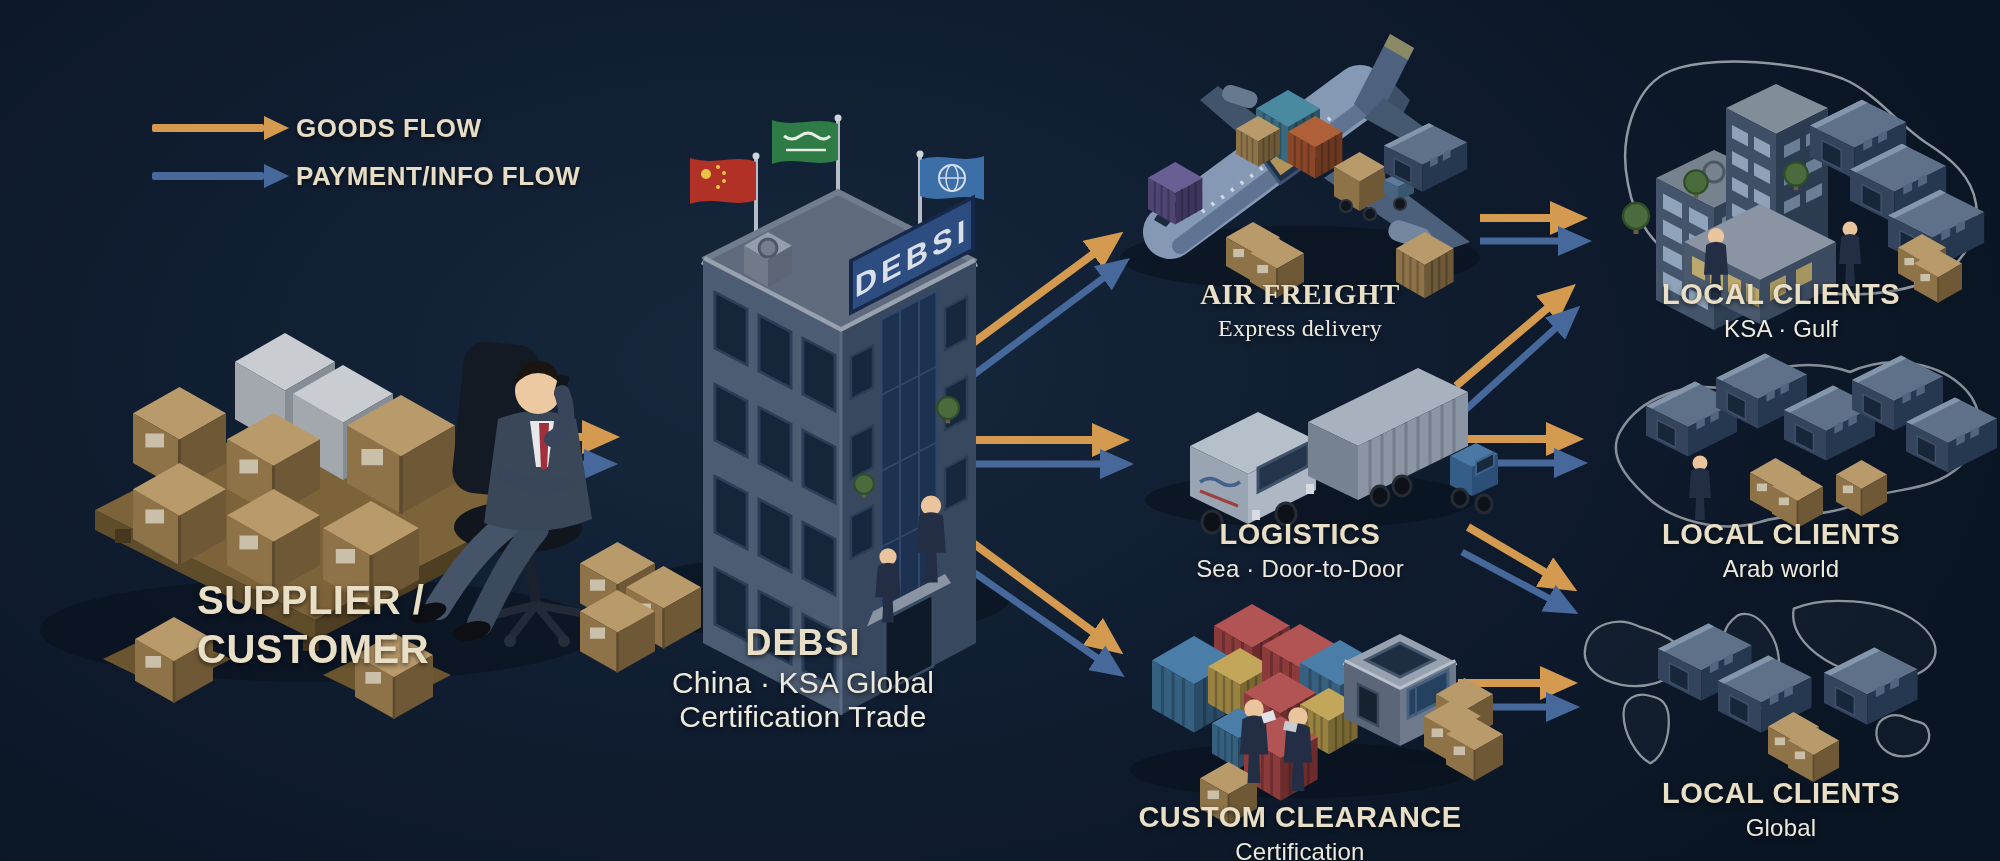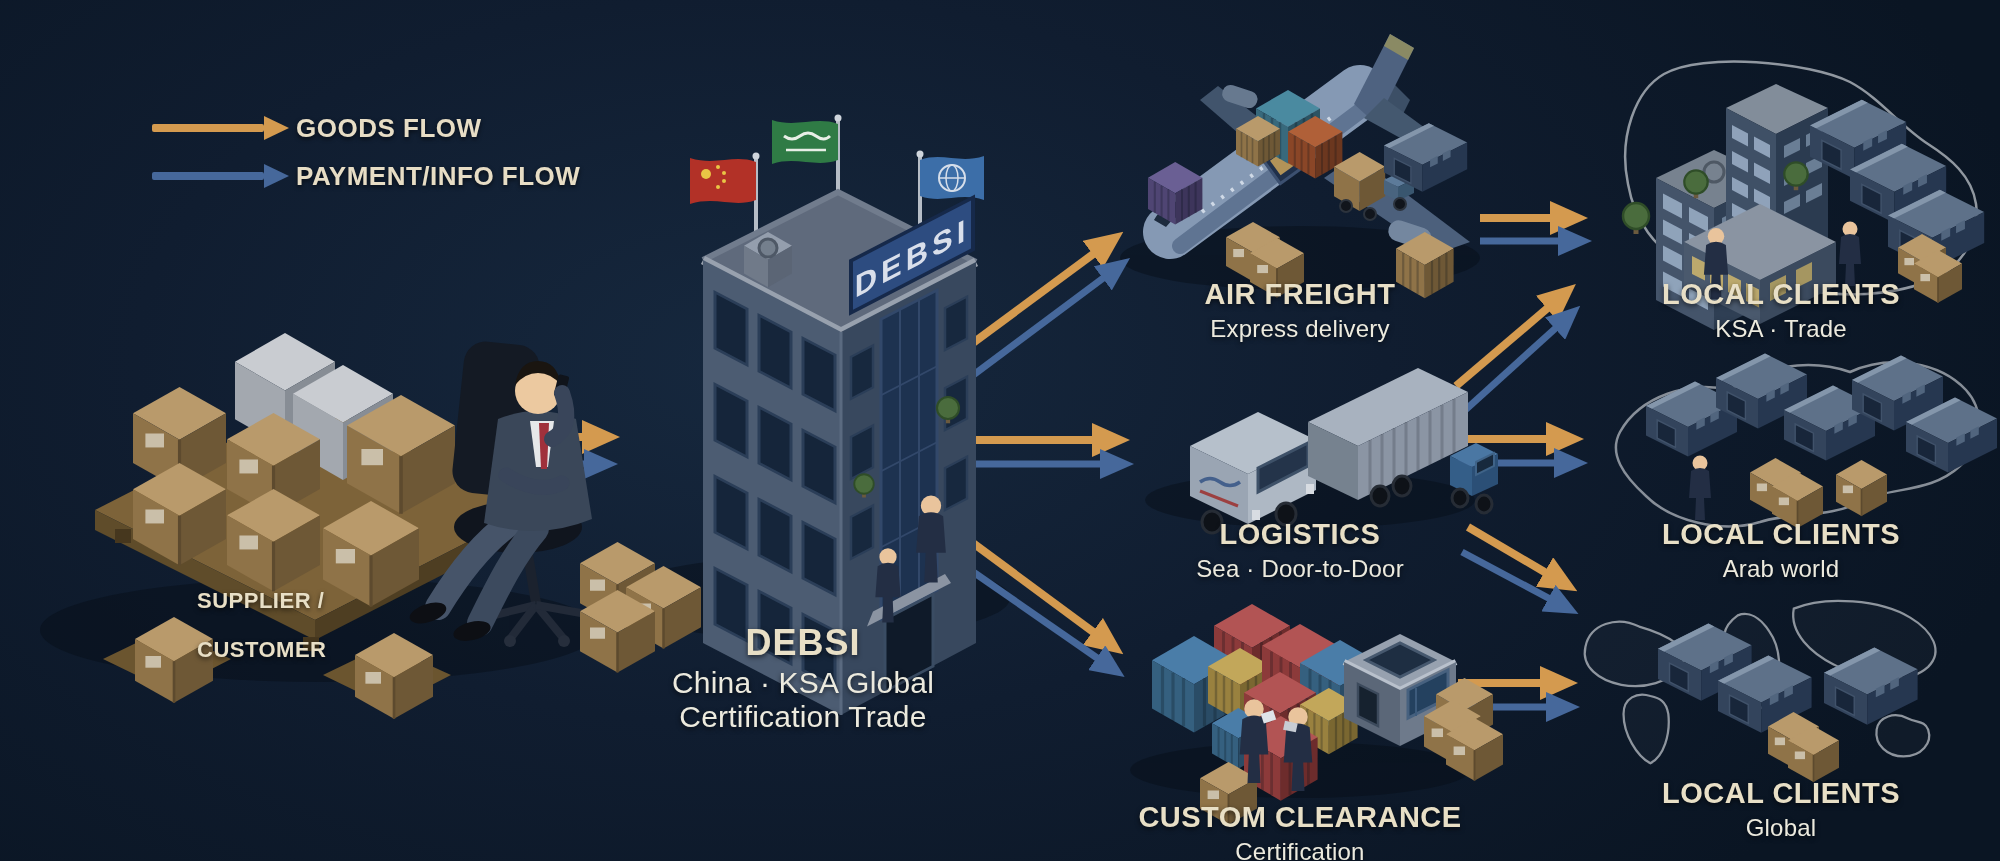--- a/index.html
+++ b/index.html
@@ -28,21 +28,21 @@
   .legend-arrow.info{background:#46689b;color:#46689b}
   .legend-arrow::after{content:"";position:absolute;right:-25px;top:-8px;
     border-left:25px solid currentColor;border-top:12px solid transparent;border-bottom:12px solid transparent;}
   .legend-label{margin-left:32px;font-size:26px;font-weight:700;letter-spacing:.5px;color:#e7ddc5;
     text-shadow:0 2px 4px rgba(0,0,0,.6);}
   
   .nlabel{position:absolute;color:#e8dfc6;text-shadow:0 2px 5px rgba(0,0,0,.6);}
   .center{transform:translateX(-50%);text-align:center;}
   .ntitle{font-weight:700;font-size:29px;letter-spacing:.5px;line-height:37px;color:#e8dfc6;white-space:nowrap;}
   .nsub{font-size:24px;line-height:31px;color:#eceade;font-weight:400;letter-spacing:.2px;white-space:nowrap;}
-  .supplier-label .ntitle{font-size:22px;line-height:49px;}
+  .supplier-label .ntitle{font-size:40px;line-height:49px;}
   .debsi-label .ntitle{font-size:36px;line-height:46px;letter-spacing:1px;}
   .debsi-label .nsub{font-size:30px;line-height:34px;}
   .sign-text{font-family:"Liberation Sans","DejaVu Sans",sans-serif;font-weight:700;font-size:31px;letter-spacing:4px;fill:#d9dfeb;}
 </style>
 </head>
 <body>
 
 <div class="canvas">
 
 <svg width="2000" height="861" viewBox="0 0 2000 861">
@@ -499,38 +499,38 @@
     <div class="ntitle">SUPPLIER /</div>
     <div class="ntitle">CUSTOMER</div>
   </div>
 
   <div class="nlabel center debsi-label" style="left:803px;top:620px;">
     <div class="ntitle">DEBSI</div>
     <div class="nsub">China · KSA Global</div>
     <div class="nsub">Certification Trade</div>
   </div>
 
-  <div class="nlabel center" style="left:1300px;top:276px;">
+  <div class="nlabel center" style="left:1300px;top:276px;font-family:Liberation Serif, serif;">
     <div class="ntitle">AIR FREIGHT</div>
     <div class="nsub">Express delivery</div>
   </div>
 
   <div class="nlabel center" style="left:1300px;top:516px;">
     <div class="ntitle">LOGISTICS</div>
     <div class="nsub">Sea · Door-to-Door</div>
   </div>
 
   <div class="nlabel center" style="left:1300px;top:799px;">
     <div class="ntitle">CUSTOM CLEARANCE</div>
     <div class="nsub">Certification</div>
   </div>
 
   <div class="nlabel center" style="left:1781px;top:276px;">
     <div class="ntitle">LOCAL CLIENTS</div>
-    <div class="nsub">KSA · Trade</div>
+    <div class="nsub">KSA · Gulf</div>
   </div>
 
   <div class="nlabel center" style="left:1781px;top:516px;">
     <div class="ntitle">LOCAL CLIENTS</div>
     <div class="nsub">Arab world</div>
   </div>
 
   <div class="nlabel center" style="left:1781px;top:775px;">
     <div class="ntitle">LOCAL CLIENTS</div>
     <div class="nsub">Global</div>

